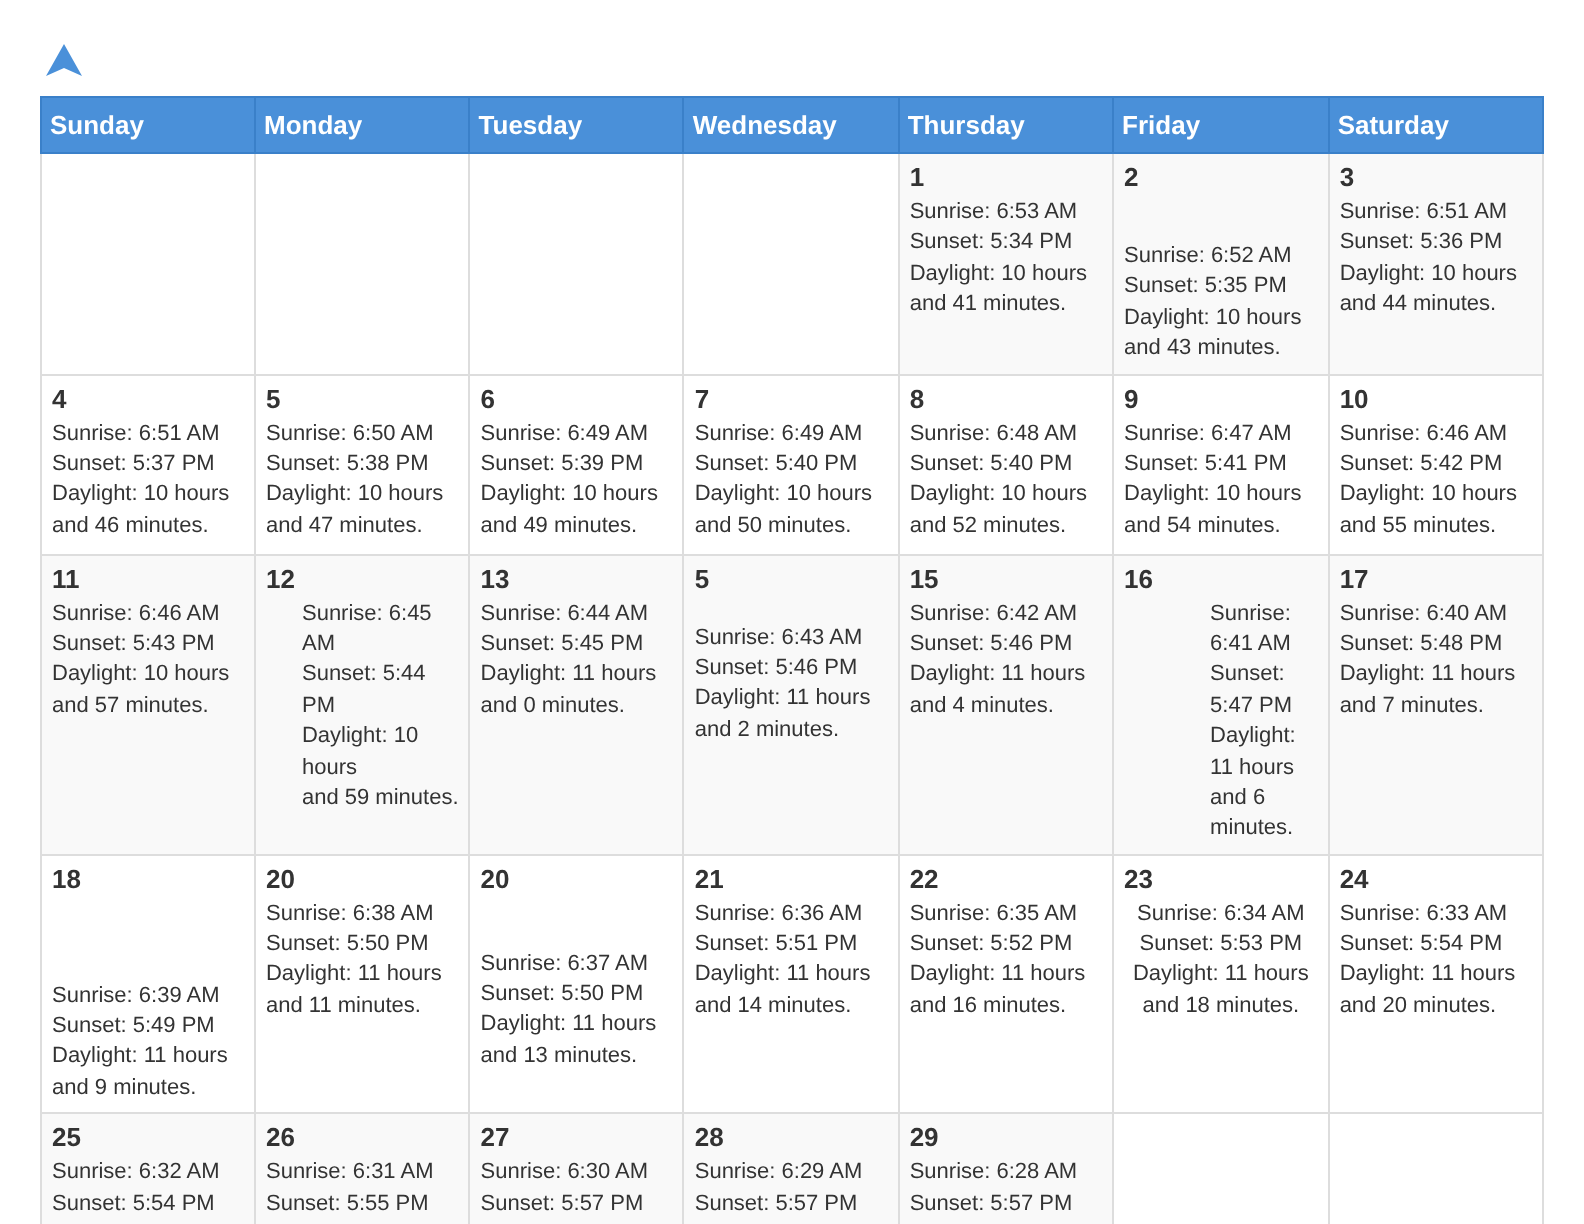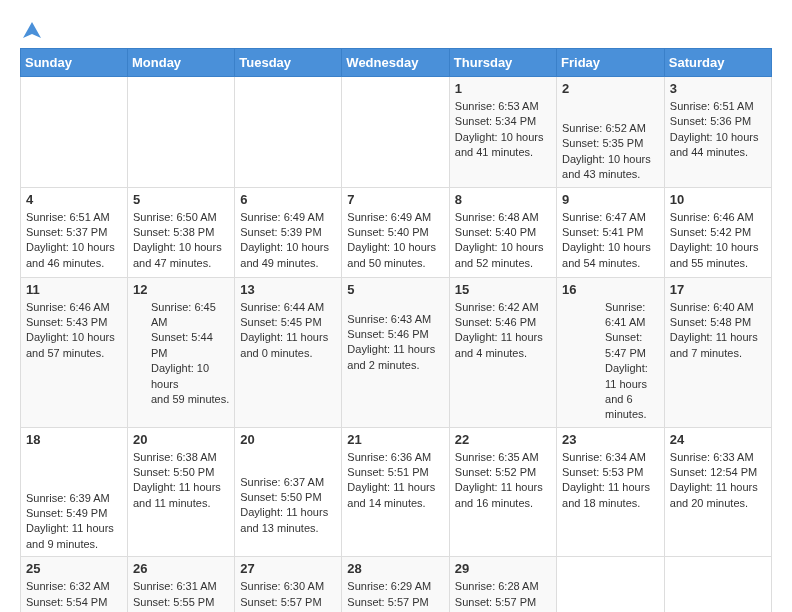--- a/index.html
+++ b/index.html
@@ -272,29 +272,29 @@
         </td>
         <td>
           <span class="day-number">22</span>
           <div class="day-info" style="white-space: pre-line;">Sunrise: 6:35 AM
 Sunset: 5:52 PM
 Daylight: 11 hours
 and 16 minutes.</div>
         </td>
         <td>
           <span class="day-number">23</span>
-          <div class="day-info" style="white-space: pre-line;">Sunrise: 6:34 AM
+          <div class="day-info" style="white-space: pre-line; text-align: center;">Sunrise: 6:34 AM
 Sunset: 5:53 PM
 Daylight: 11 hours
 and 18 minutes.</div>
         </td>
         <td>
           <span class="day-number">24</span>
           <div class="day-info" style="white-space: pre-line;">Sunrise: 6:33 AM
-Sunset: 12:54 PM
+Sunset: 5:54 PM
 Daylight: 11 hours
 and 20 minutes.</div>
         </td>
       </tr>
       <tr>
         <td>
           <span class="day-number">25</span>
           <div class="day-info" style="white-space: pre-line;">Sunrise: 6:32 AM
 Sunset: 5:54 PM
 Daylight: 11 hours

